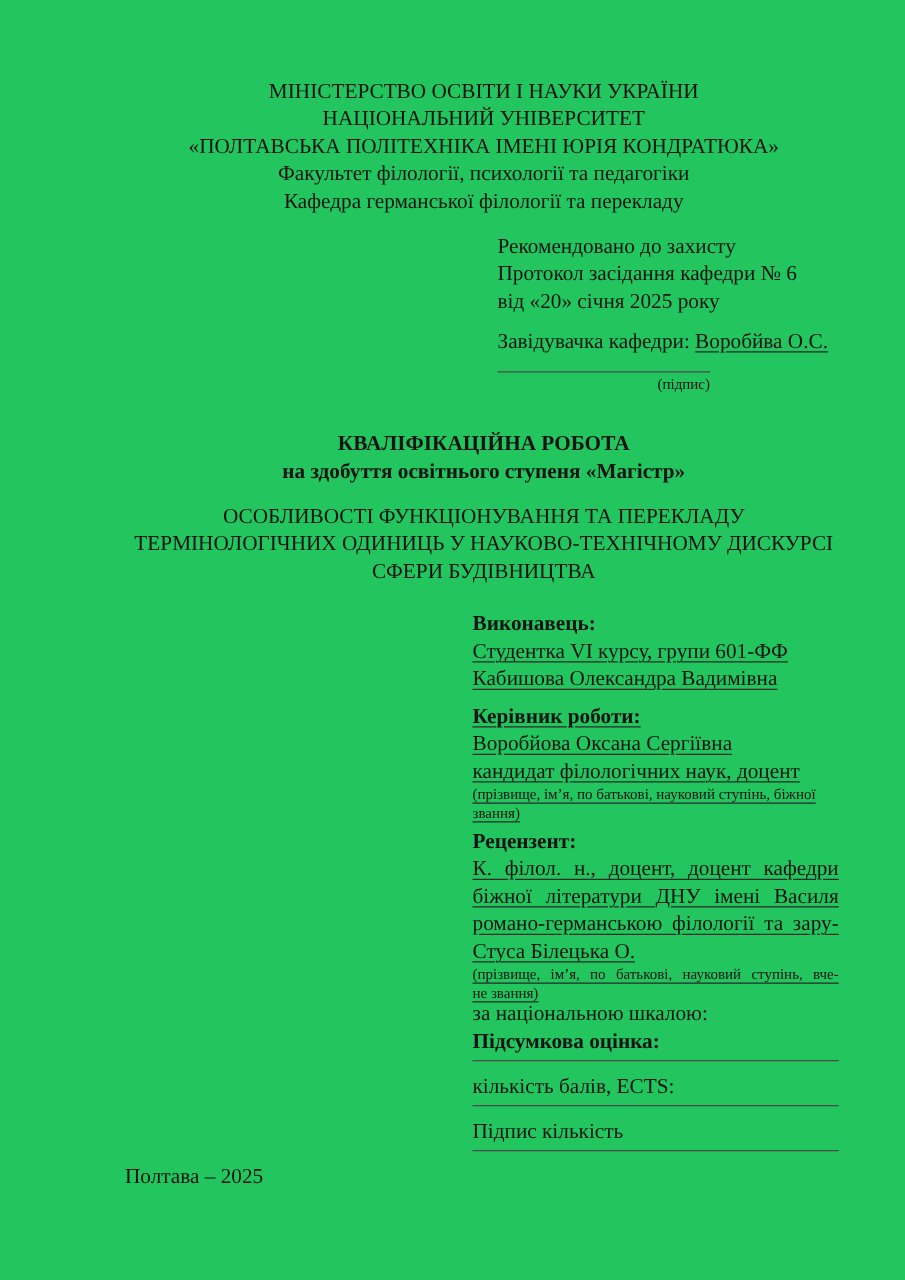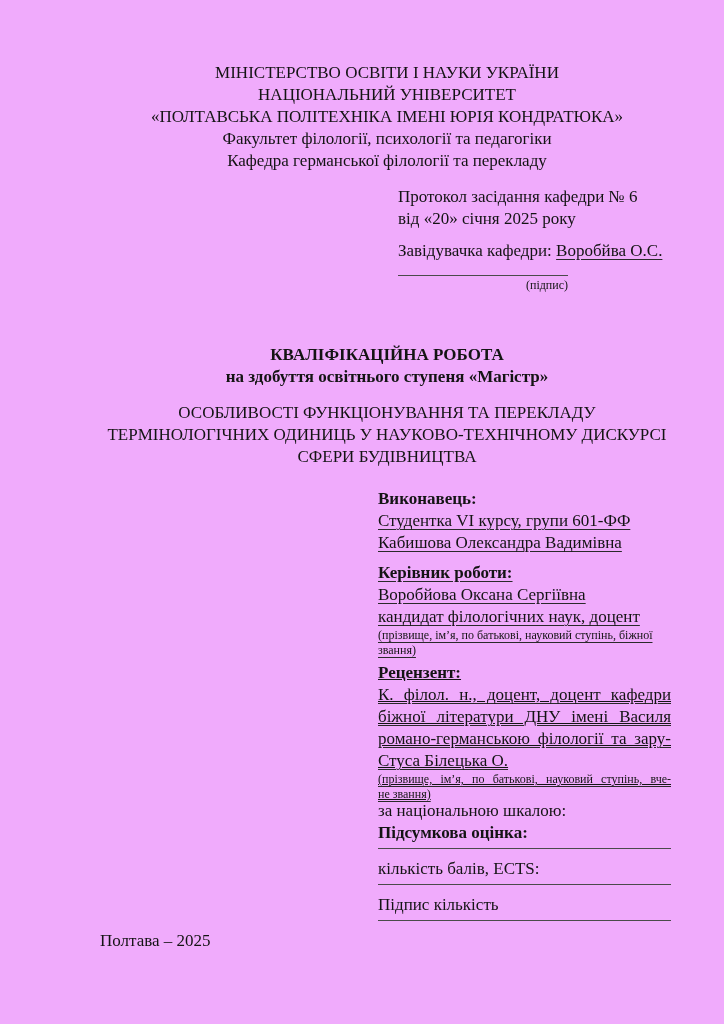--- a/index.html
+++ b/index.html
@@ -5,42 +5,42 @@
   html, body { margin: 0; padding: 0; }
   body {
     width: 724px; height: 1024px;
     background: #ffffff;
     font-family: "Liberation Serif", serif;
     color: #141414;
   }
   .page {
     position: relative;
     width: 724px; height: 1024px;
-    background: #f0abfc;
+    background: #22c55e;
     overflow: hidden;
   }
   .line  { font-size: 17px; line-height: 22px; white-space: nowrap; }
   .wrapln{ font-size: 17px; line-height: 22px; }
   .small { font-size: 12px; line-height: 15px; }
   .b { font-weight: bold; }
   .u {
     text-decoration: underline;
     text-decoration-thickness: 1px;
     text-underline-offset: 3px;
     text-decoration-color: #2a2a2a;
   }
   .just { text-align: justify; text-align-last: justify; white-space: normal; }
 
   .header   { position: absolute; top: 62px;  left: 42px;  width: 690px; text-align: center; }
   .approval { position: absolute; top: 186px; left: 398px; width: 262px; }
   .worktype { position: absolute; top: 344px; left: 42px;  width: 690px; text-align: center; font-weight: bold; }
   .topic    { position: absolute; top: 402px; left: 42px;  width: 690px; text-align: center; }
   .executor   { position: absolute; top: 488px; left: 378px; width: 293px; }
   .supervisor { position: absolute; top: 562px; left: 378px; width: 293px; }
-  .reviewer   { position: absolute; top: 662px; left: 378px; width: 293px; text-decoration: underline; }
+  .reviewer   { position: absolute; top: 662px; left: 378px; width: 293px; }
   .grade      { position: absolute; top: 800px; left: 378px; width: 293px; }
   .footer     { position: absolute; top: 930px; left: 100px; width: 576px; text-align: left; }
 
   .head-line { margin-top: 10px; }
   .sig-wrap { margin-top: 7px; width: 170px; }
   .sig-line { height: 6px; border-bottom: 1.4px solid #4a4a4a; }
   .sig-hint { text-align: right; margin-top: 2px; }
   .fill-line {
     height: 4px;
     border-bottom: 1.4px solid #4a4a4a;
@@ -54,20 +54,21 @@
 
   <div class="header">
     <div class="line">МІНІСТЕРСТВО ОСВІТИ І НАУКИ УКРАЇНИ</div>
     <div class="line">НАЦІОНАЛЬНИЙ УНІВЕРСИТЕТ</div>
     <div class="line">«ПОЛТАВСЬКА ПОЛІТЕХНІКА ІМЕНІ ЮРІЯ КОНДРАТЮКА»</div>
     <div class="line">Факультет філології, психології та педагогіки</div>
     <div class="line">Кафедра германської філології та перекладу</div>
   </div>
 
   <div class="approval">
+    <div class="line">Рекомендовано до захисту</div>
     <div class="line">Протокол засідання кафедри № 6</div>
     <div class="line">від «20» січня 2025 року</div>
     <div class="line head-line"><span>Завідувачка кафедри: </span><span class="u">Воробйва О.С.</span></div>
     <div class="sig-wrap">
       <div class="sig-line"></div>
       <div class="small sig-hint">(підпис)</div>
     </div>
   </div>
 
   <div class="worktype">

